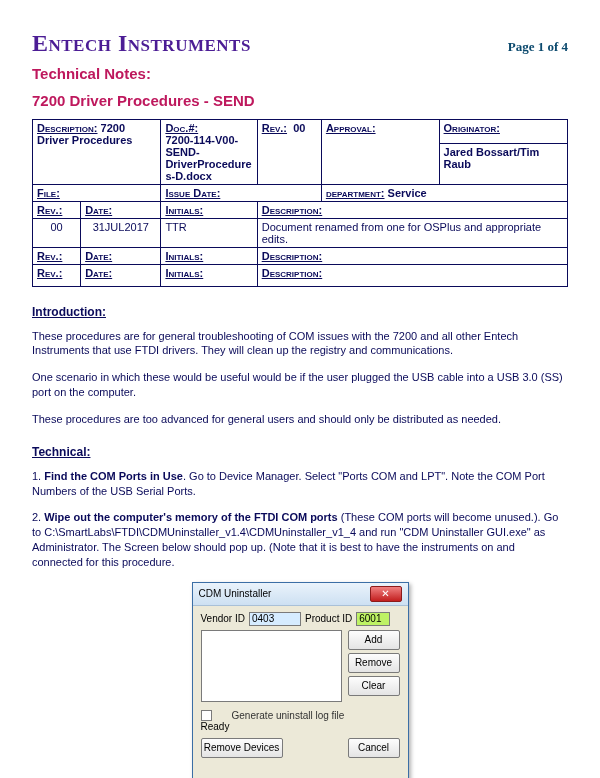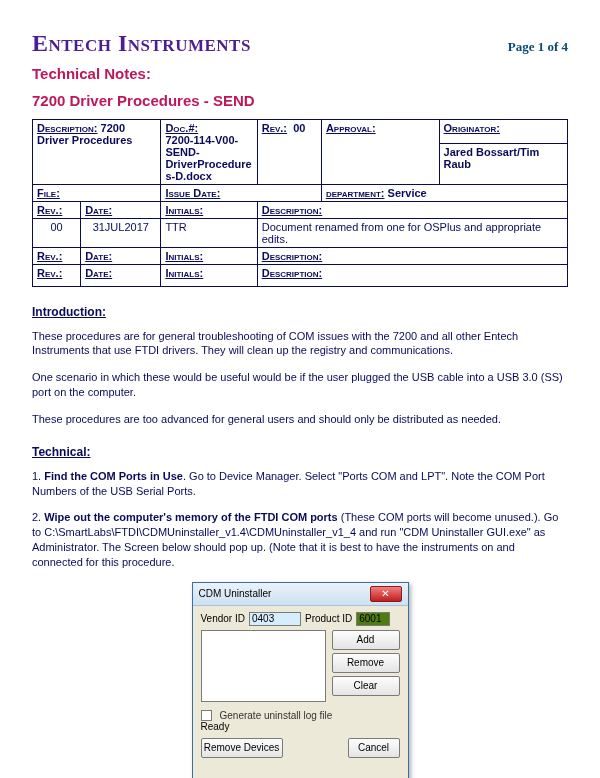--- a/index.html
+++ b/index.html
@@ -107,44 +107,44 @@
     background: linear-gradient(#f08080,#c21e1e);
     border: 1px solid #8b1a1a;
     border-radius: 2px;
     display: flex; align-items: center; justify-content: center;
     color: #fff; font-size: 10px; line-height: 1;
   }
   .dlg-body { padding: 6px 8px 24px 8px; }
   .row { display: flex; align-items: center; gap: 4px; margin-bottom: 4px; }
   .tf {
     border: 1px solid #7a7a7a;
-    background: #4d7c0f;
+    background: #bef264;
     height: 14px;
     padding: 0 2px;
     font-size: 10px;
     box-sizing: border-box;
   }
   .tf.vendor { width: 52px; background: #d6ecff; }
   .tf.product { width: 34px; }
   .listbox {
     border: 1px solid #7a7a7a;
     background: #fff;
     height: 70px;
   }
   .mainrow { display: flex; gap: 6px; }
-  .side-btns { display: flex; flex-direction: column; gap: 3px; width: 68px; }
+  .side-btns { display: flex; flex-direction: column; gap: 3px; width: 52px; }
   .btn {
     border: 1px solid #7a7a7a;
     background: linear-gradient(#fdfdfd,#e4e4e4);
     height: 18px;
     font-size: 10px;
     display: flex; align-items: center; justify-content: center;
     border-radius: 2px;
   }
-  .chkrow { display: flex; align-items: center; gap: 8px; margin-top: 8px; color: #333; }
+  .chkrow { display: flex; align-items: center; gap: 20px; margin-top: 8px; color: #333; }
   .chk {
     width: 11px; height: 11px;
     border: 1px solid #7a7a7a;
     background: #fff;
     box-sizing: border-box;
   }
   .status { margin-top: 0; }
   .bottom-btns { display: flex; justify-content: space-between; gap: 6px; margin-top: 6px; }
   .bottom-btns .btn { width: 80px; }
   .bottom-btns .btn.cancel { width: 50px; }

